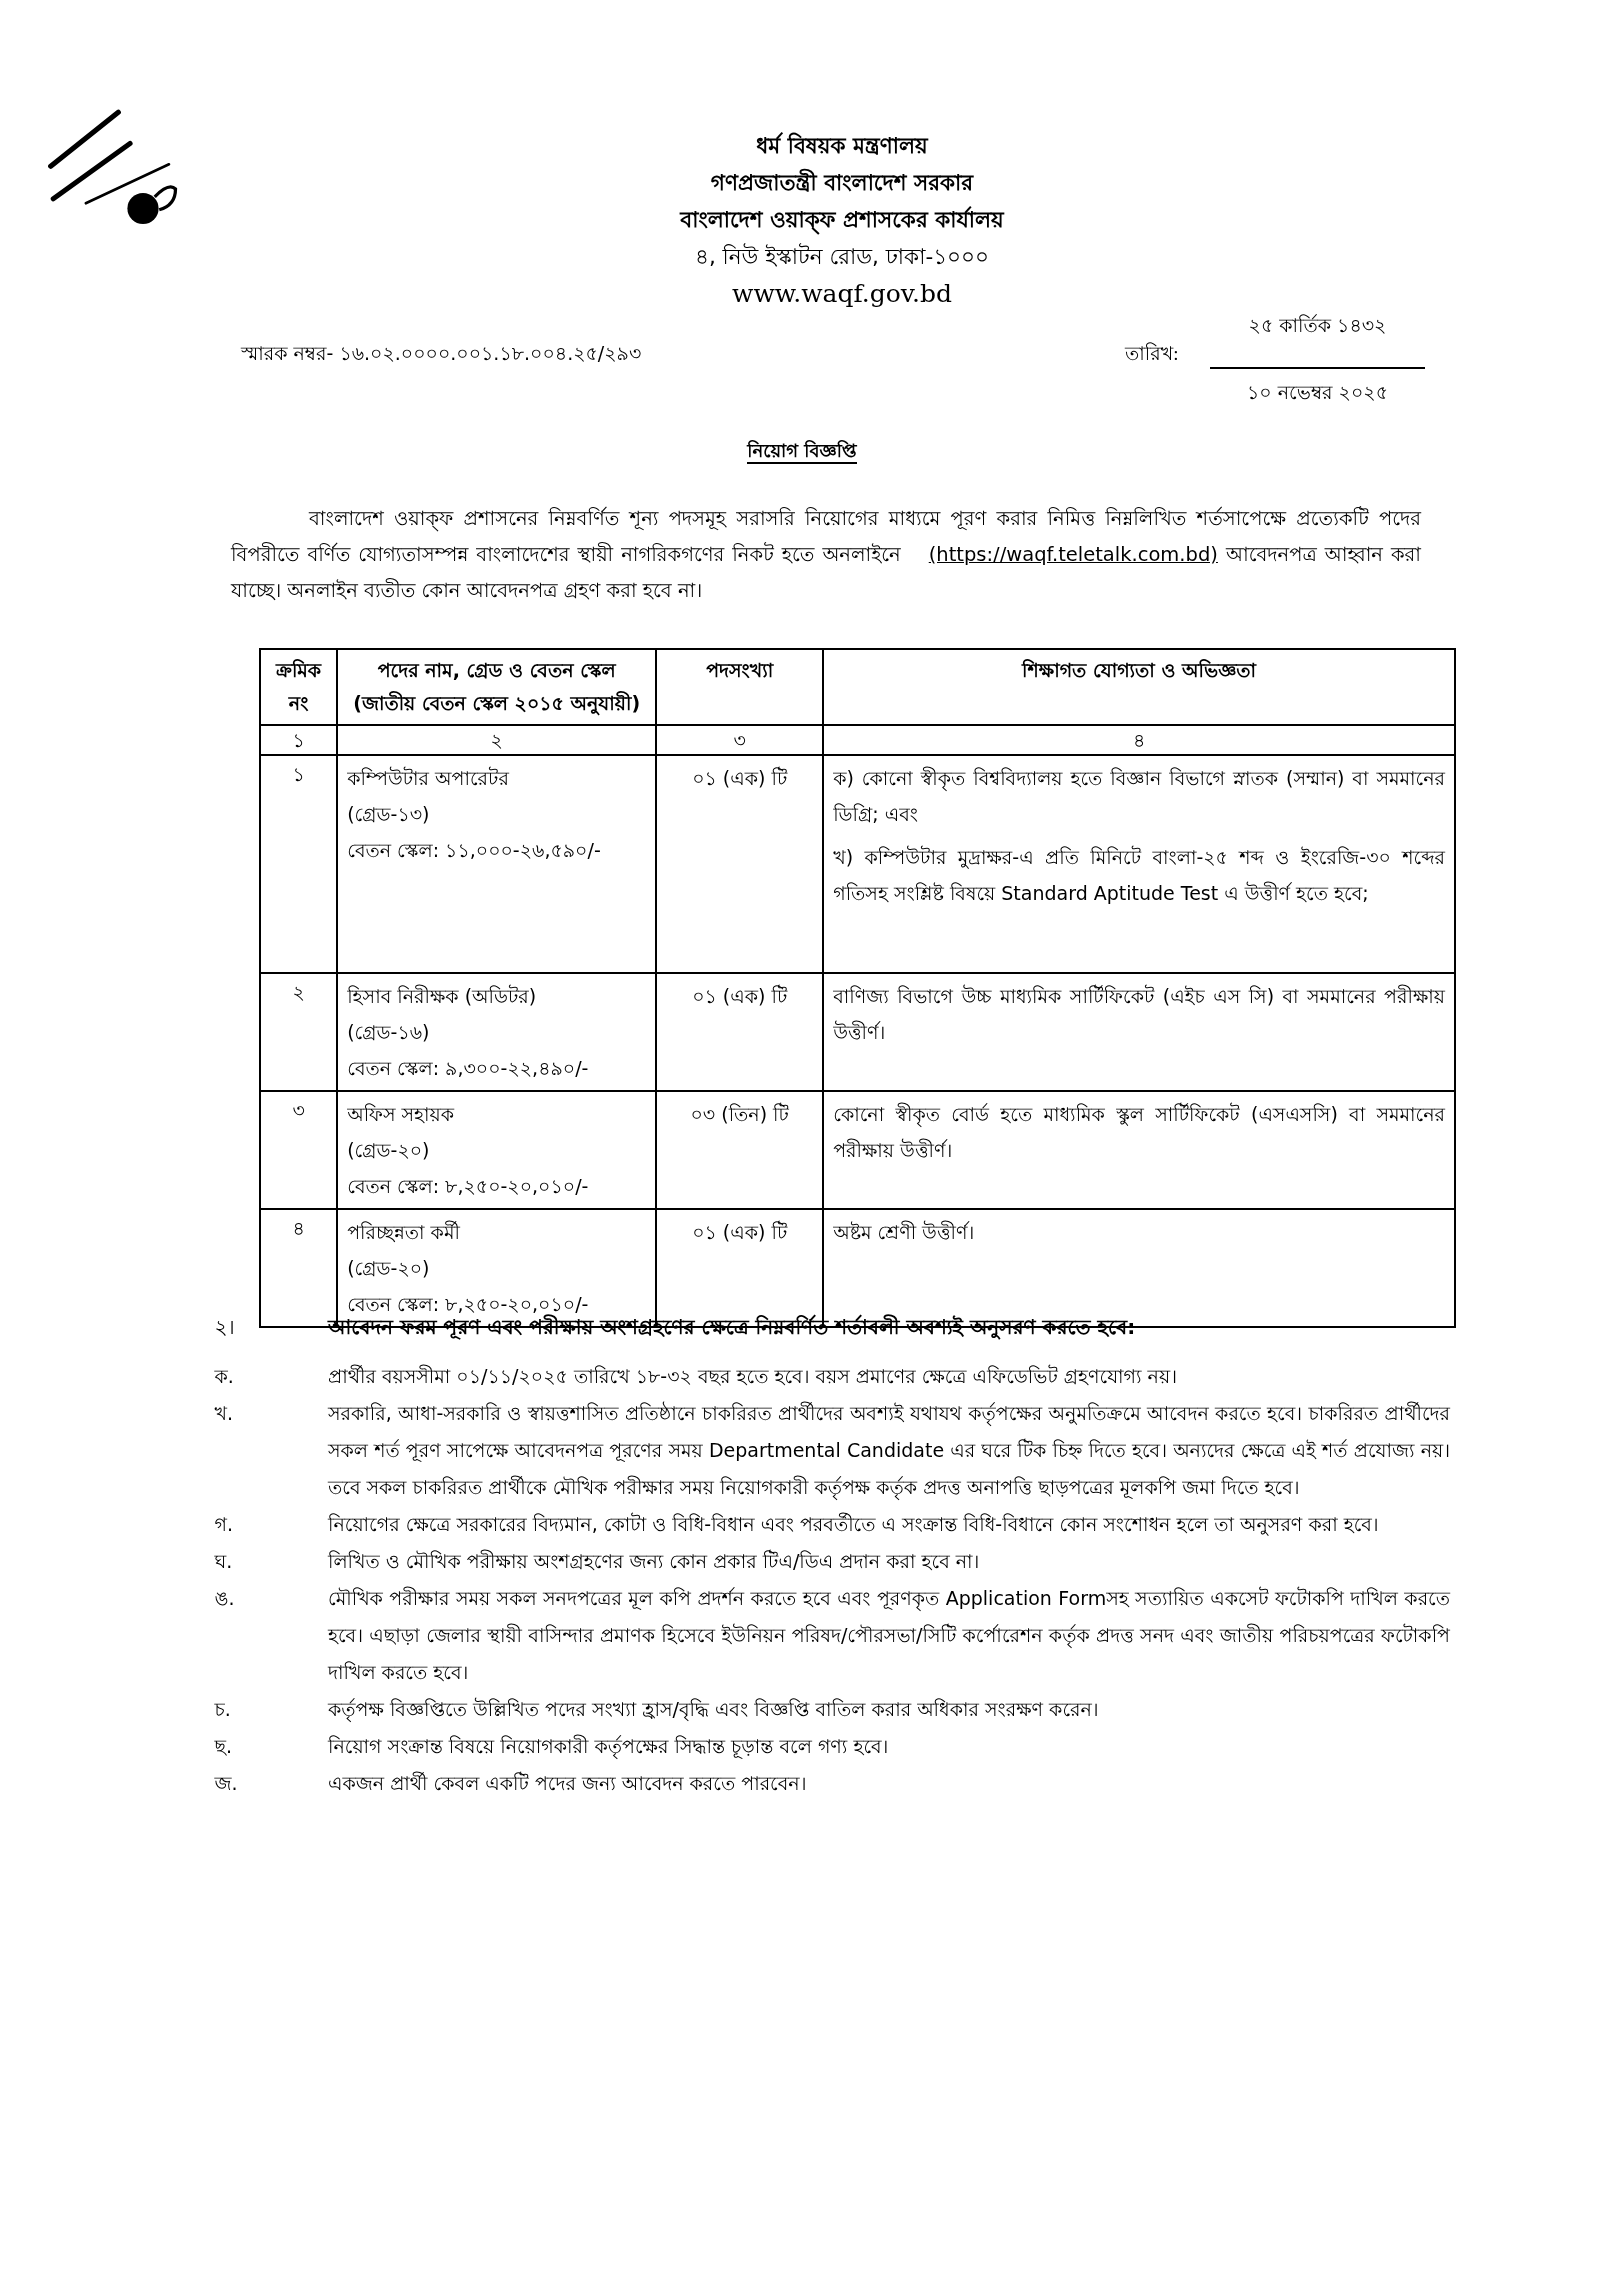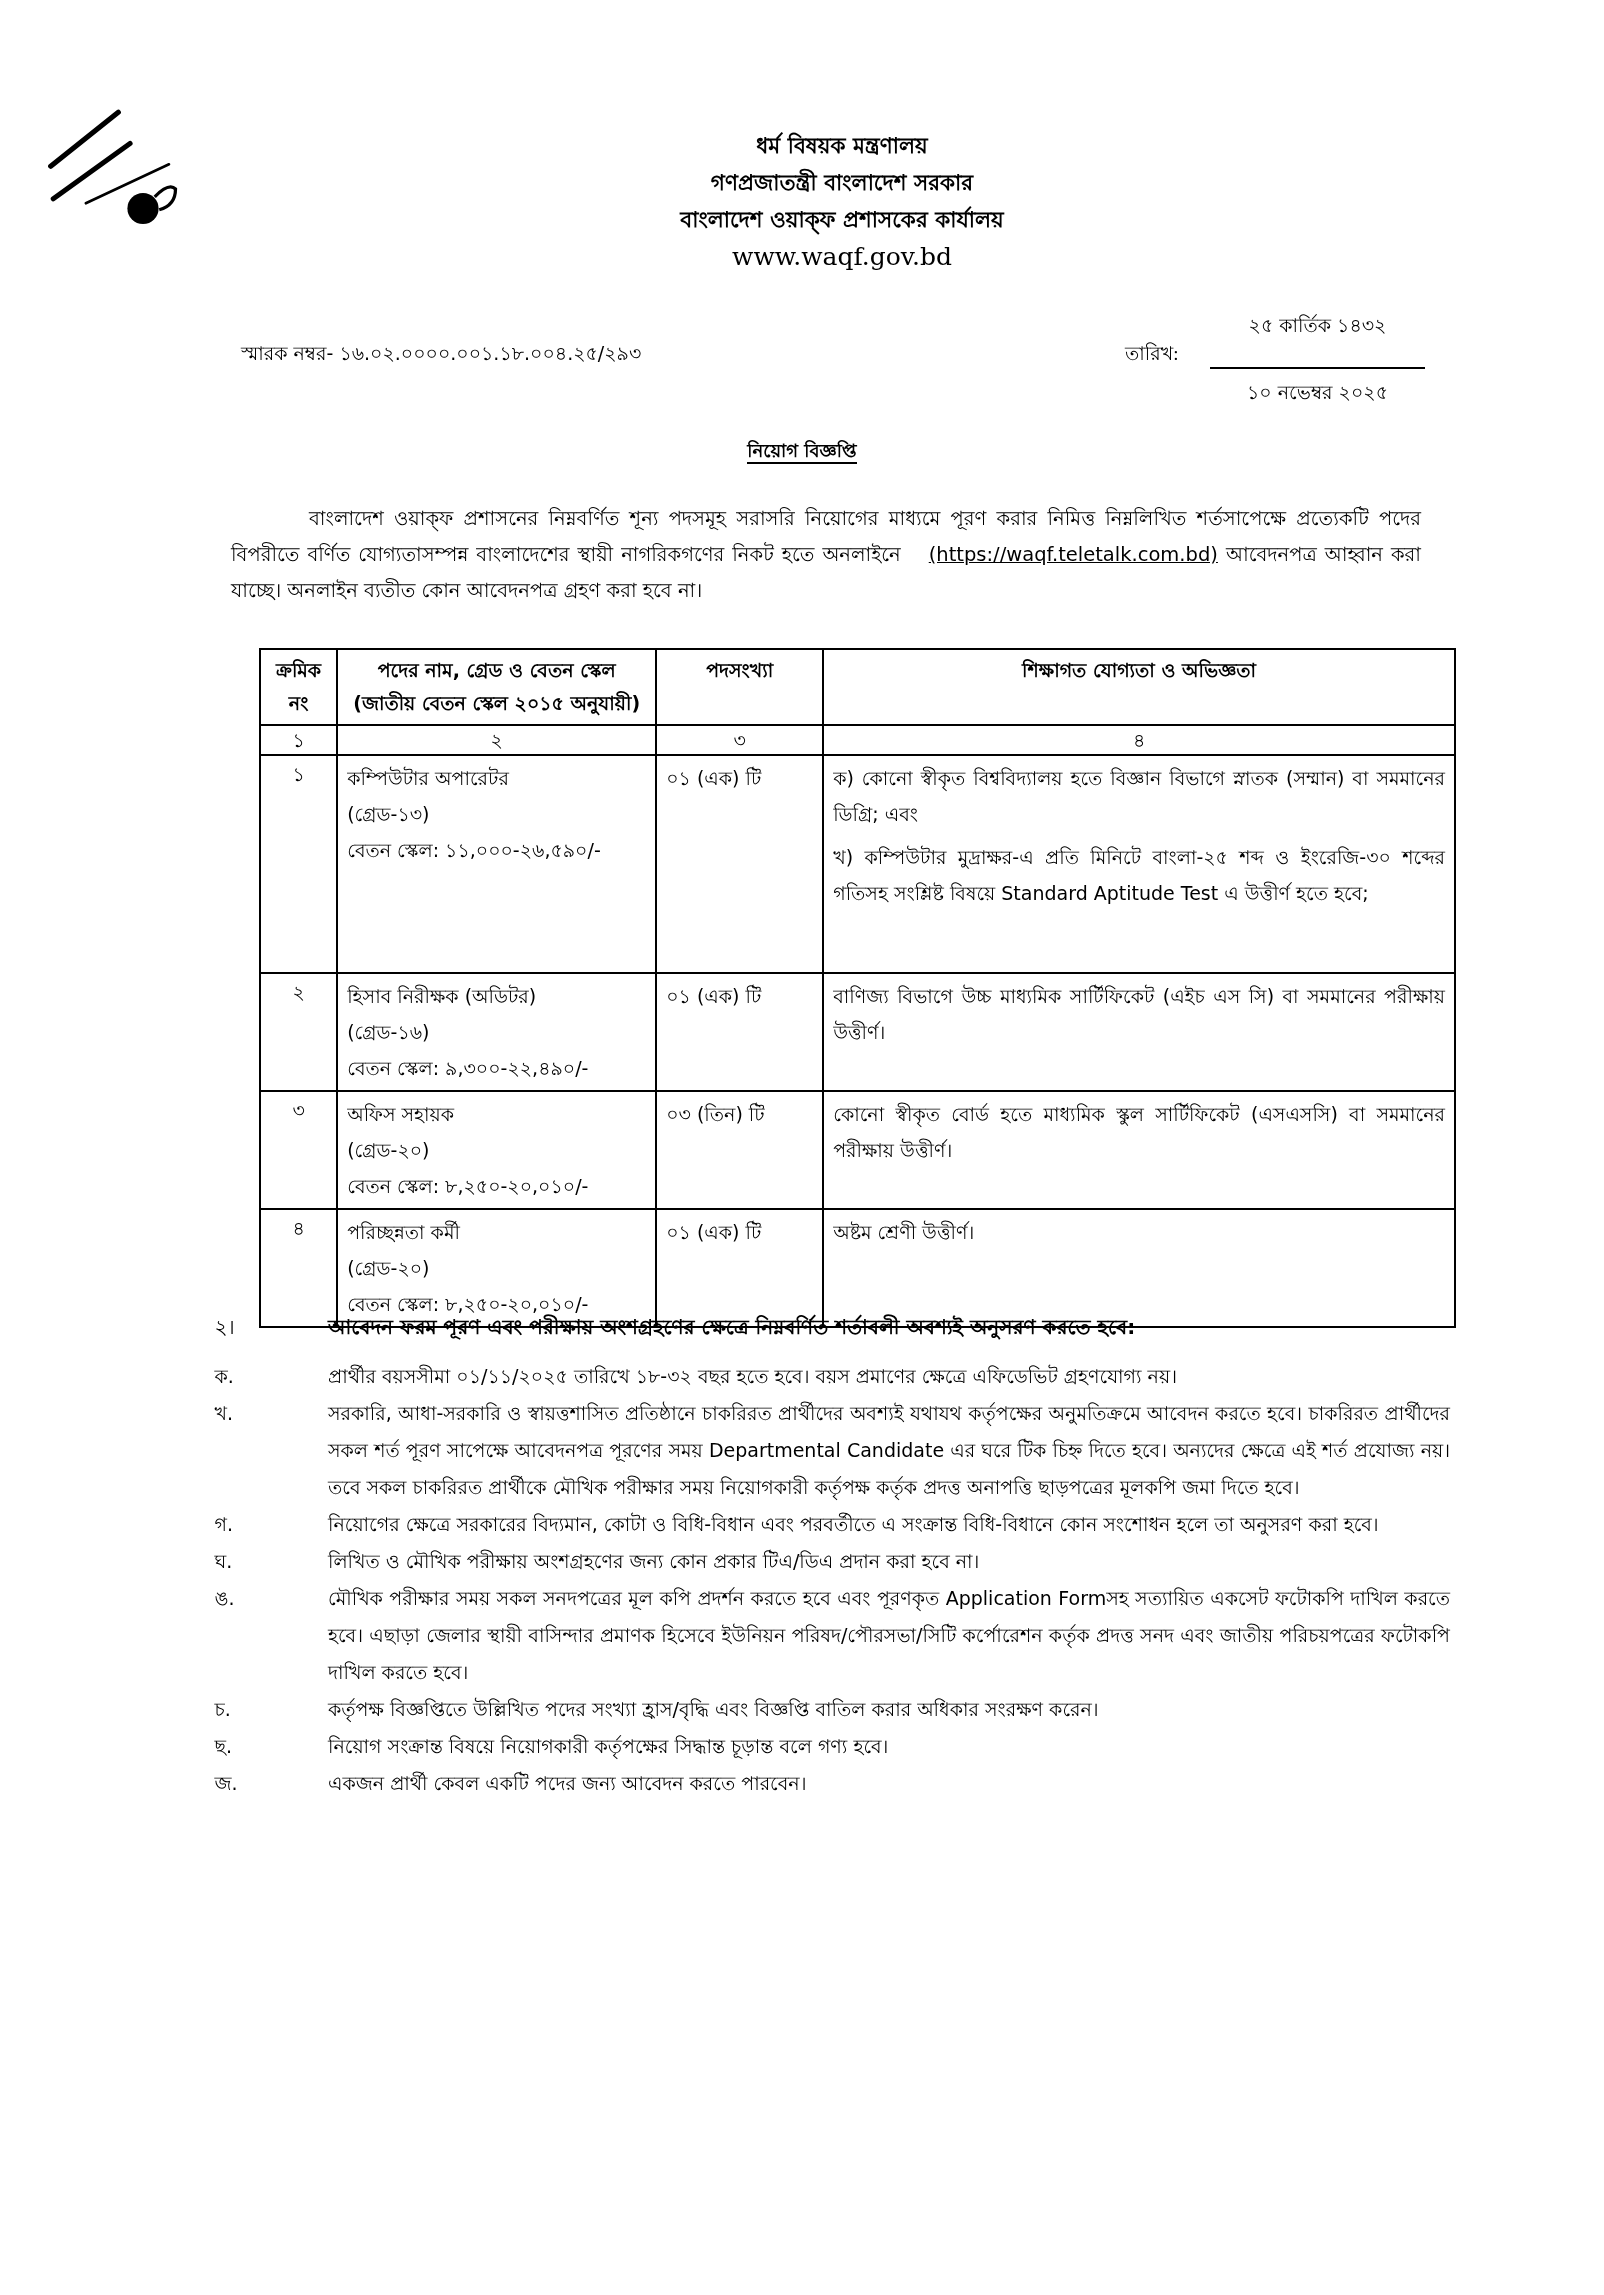--- a/index.html
+++ b/index.html
@@ -24,21 +24,21 @@
   .title span { border-bottom: 2.6px solid #000; padding-bottom: 1.3px; }
   .intro { position: absolute; left: 231px; top: 501px; width: 1190px; font-size: 19.5px;
            line-height: 36px; text-align: justify; text-indent: 78px; }
   .intro .link { text-decoration: underline; margin-left: 20px; }
   table.posts { position: absolute; left: 239px; top: 648px; width: 1197px;
                 border-collapse: collapse; font-size: 19px; margin-left: 20px; }
   table.posts td, table.posts th { border: 2px solid #000; vertical-align: top; padding: 3.9px 9px; }
   table.posts th { font-weight: bold; text-align: center; line-height: 33px; }
   table.posts td.num { text-align: center; width: 70px; padding: 3.9px 2.6px; }
   table.posts td.col2 { width: 299px; line-height: 36px; }
-  table.posts td.col3 { width: 147px; line-height: 36px; }
+  table.posts td.col3 { width: 147px; text-align: center; line-height: 36px; }
   table.posts td.col4 { line-height: 36px; text-align: justify; }
   table.posts tr.colnums td { text-align: center; line-height: 26px; padding: 1.3px; }
   .req p { margin: 0 0 6.5px 0; }
   .section2 { position: absolute; left: 195px; top: 1310px; width: 1255px; }
   .sec-head { display: flex; font-weight: bold; font-size: 20px; line-height: 34px; margin-bottom: 14.3px; }
   .sec-head .no { width: 133px; padding-left: 19.5px; box-sizing: border-box; font-weight: normal; }
   .cond { display: flex; font-size: 19px; line-height: 37px; }
   .cond .mark { width: 133px; padding-left: 19.5px; box-sizing: border-box; flex: none; }
   .cond .txt { flex: 1; text-align: justify; }
 </style>
@@ -52,20 +52,21 @@
     <path d="M22 155 L140 70" stroke="#000" stroke-width="8" stroke-linecap="round" fill="none"></path>
     <path d="M72 162 L200 102" stroke="#000" stroke-width="4" stroke-linecap="round" fill="none"></path>
     <circle cx="160" cy="170" r="24" fill="#000"></circle>
     <path d="M178 152 Q200 130 210 140 Q210 165 185 172" stroke="#000" stroke-width="5" fill="none"></path>
   </svg>
 
   <div class="header">
     <div>ধর্ম বিষয়ক মন্ত্রণালয়</div>
     <div>গণপ্রজাতন্ত্রী বাংলাদেশ সরকার</div>
     <div>বাংলাদেশ ওয়াক্‌ফ প্রশাসকের কার্যালয়</div>
+    <div class="addr">৪, নিউ ইস্কাটন রোড, ঢাকা-১০০০</div>
     <div class="web">www.waqf.gov.bd</div>
   </div>
 
   <div class="memo">স্মারক নম্বর- ১৬.০২.০০০০.০০১.১৮.০০৪.২৫/২৯৩</div>
   <div class="date-label">তারিখ:</div>
   <div class="date-block">
     <div class="line1">২৫ কার্তিক ১৪৩২</div>
     <div class="line2">১০ নভেম্বর ২০২৫</div>
   </div>
 

